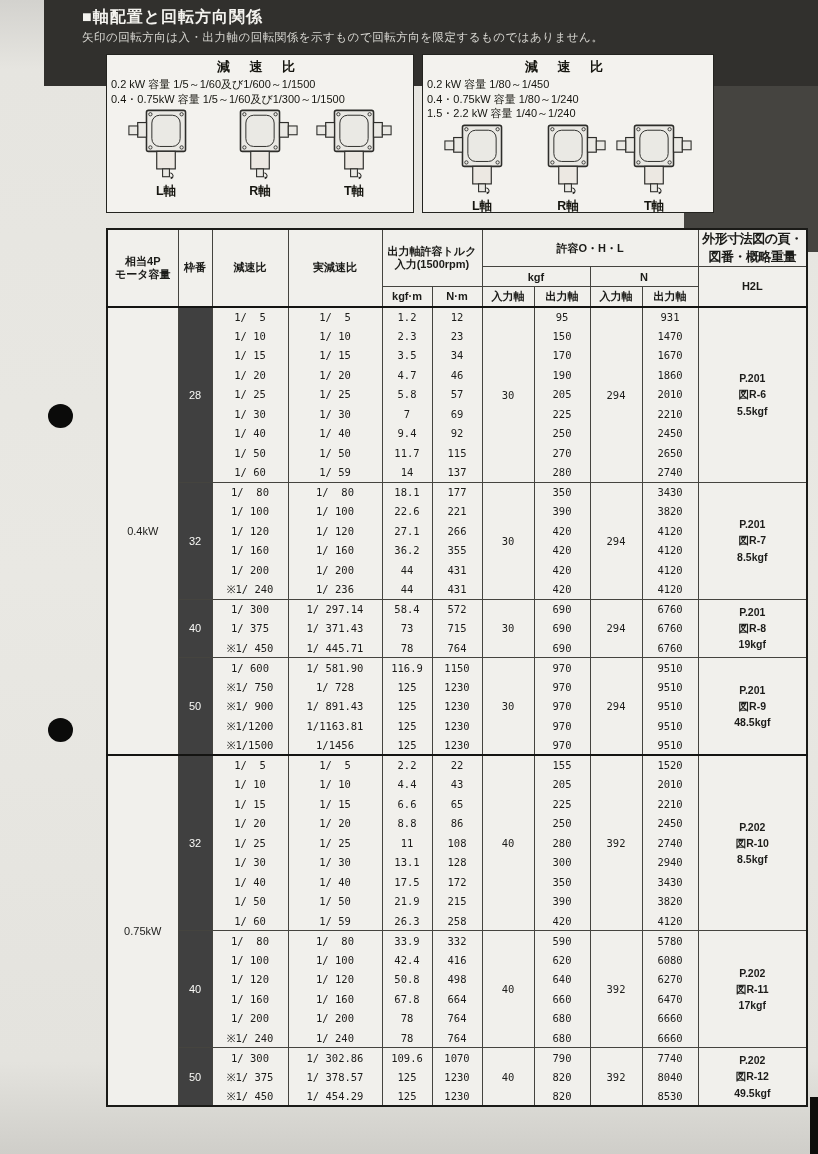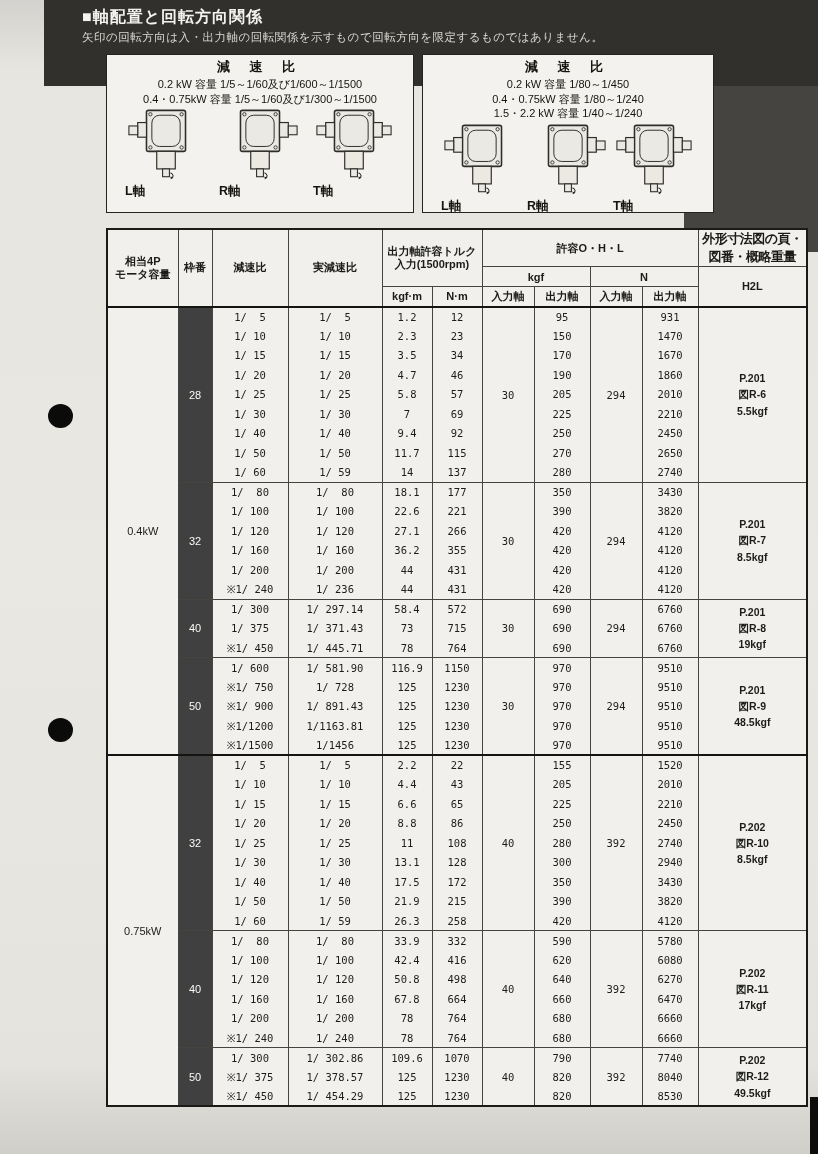--- a/index.html
+++ b/index.html
@@ -28,23 +28,23 @@
   .page-num span{color:#fbfbf8;font-size:16px;font-weight:bold;letter-spacing:1px;}
   .hole{position:absolute;left:4px;width:25px;height:24px;border-radius:50%;background:#0b0b0a;}
   .hole1{top:404px;} .hole2{top:718px;}
 
   
   .ratio-box{position:absolute;top:54px;height:159px;background:#f3f2ee;border:1.5px solid #23231f;
     box-sizing:border-box;z-index:2;padding:3px 4px 8px 4px;}
   .box1{left:62px;width:308px;} .box2{left:378px;width:292px;}
   .box-title{text-align:center;font-size:13px;font-weight:bold;letter-spacing:8px;color:#15150f;}
   .box-lines{margin-top:1px;}
-  .box-line{text-align:center;font-size:11px;line-height:1.32;color:#15150f;white-space:pre;}
+  .box-line{font-size:11px;line-height:1.32;color:#15150f;white-space:pre;}
   .shaft-row{display:flex;justify-content:space-between;padding:1px 14px 0 14px;}
-  .shaft-fig{}
+  .shaft-fig{text-align:center;}
   .shaft-fig svg{display:block;margin:0 auto;}
   .shaft-label{font-size:12.5px;font-weight:bold;margin-top:0px;color:#15150f;}
 
   
   .table-wrap{position:absolute;left:62px;top:228px;width:700px;}
   table{border-collapse:collapse;table-layout:fixed;width:700px;background:#f1f0ec;border:2px solid #1a1a17;}
   thead{border-bottom:2px solid #1a1a17;}
   th,td{border-left:1px solid #45443f;border-right:1px solid #45443f;padding:0;text-align:center;
     vertical-align:middle;overflow:hidden;}
   thead th{border-top:1px solid #45443f;border-bottom:1px solid #45443f;font-size:11px;font-weight:bold;color:#1b1b18;}

